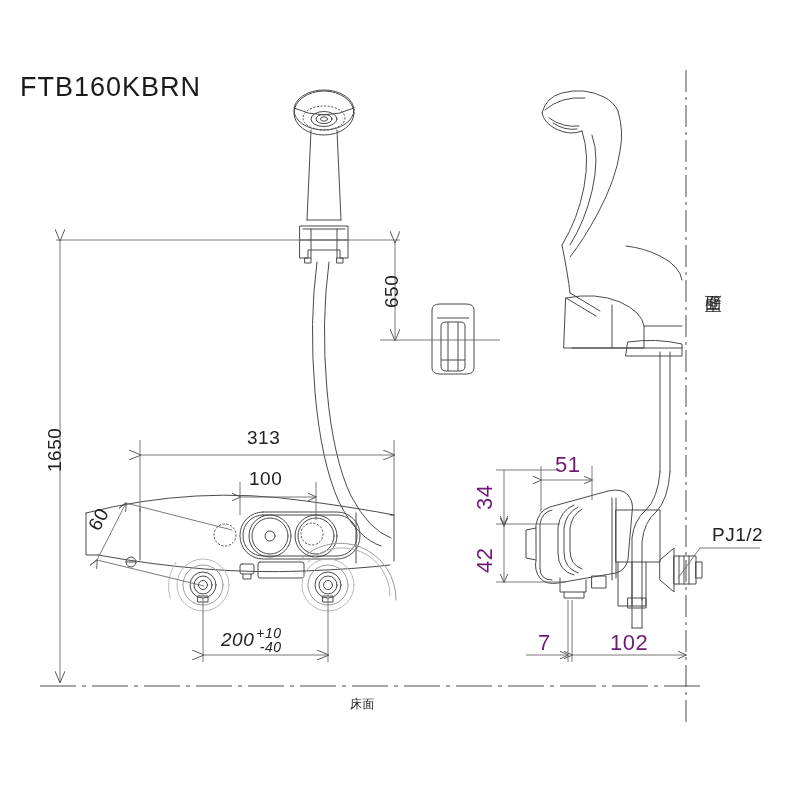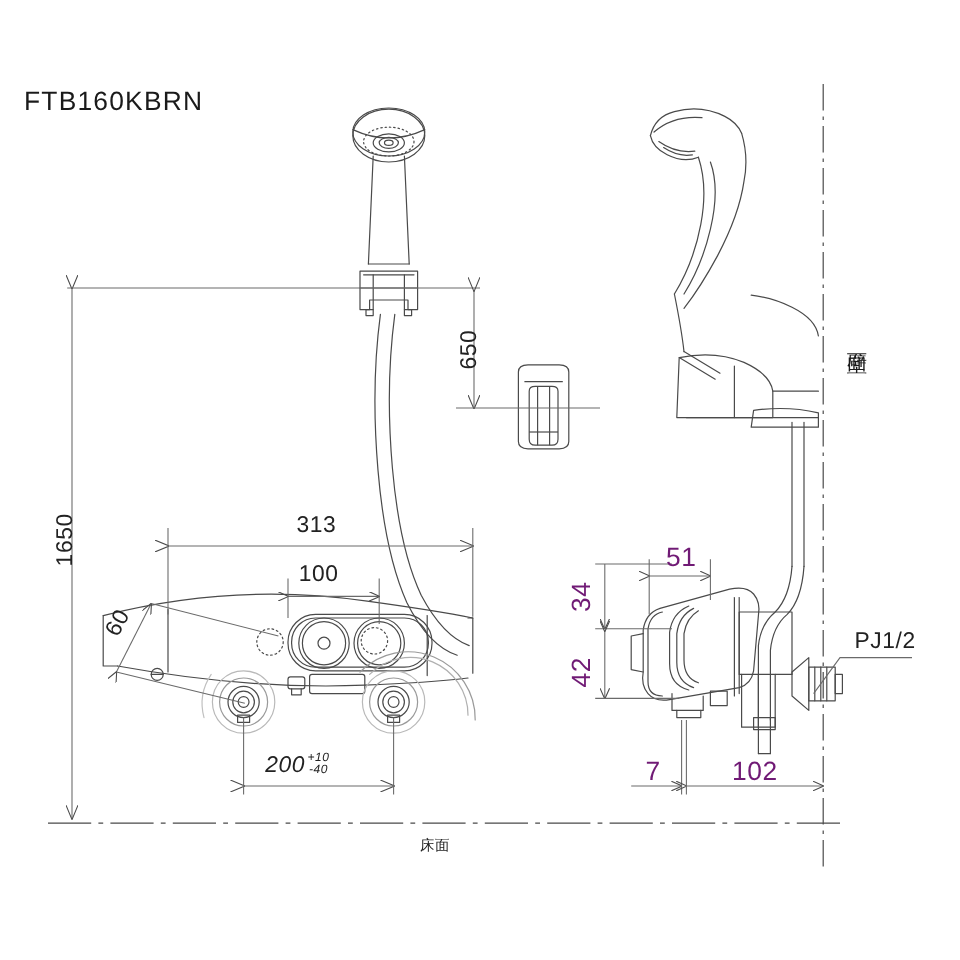--- a/index.html
+++ b/index.html
@@ -1,28 +1,28 @@
 <!DOCTYPE html>
 <html><head>
 <meta charset="utf-8">
 <style>
   html,body{margin:0;padding:0;background:#ffffff;}
   body{width:800px;height:800px;position:relative;overflow:hidden;
        font-family:"Liberation Sans","DejaVu Sans",sans-serif;color:#1a1a1a;}
   #canvas{position:absolute;left:0;top:0;width:800px;height:800px;}
   .lbl{position:absolute;white-space:nowrap;font-family:"Liberation Sans","DejaVu Sans",sans-serif;
        color:#1a1a1a;letter-spacing:0.5px;}
-  #title{left:20px;top:72px;font-size:22px;letter-spacing:1px;}
+  #title{left:20px;top:72px;font-size:27px;letter-spacing:1px;}
   .dim{font-size:19px;color:#222;}
   .dimsm{font-size:22px;color:#701a75;}
   .jp{font-size:12px;color:#222;font-family:"DejaVu Sans",sans-serif;}
   .rot90{transform:rotate(-90deg);transform-origin:left top;}
   .rot60{transform:rotate(-62deg);transform-origin:left top;}
-  .tol{display:inline-block;vertical-align:middle;font-size:10px;line-height:1.0;
-       margin-left:2px;text-align:center;position:relative;top:-1px;}
+  .tol{display:inline-block;vertical-align:middle;font-size:14px;line-height:1.0;
+       margin-left:2px;text-align:right;position:relative;top:-1px;}
   .tol span{display:block;}
   .jpv{font-size:17px;line-height:1.02;text-align:center;font-family:"DejaVu Sans",sans-serif;}
 </style>
 </head>
 <body>
 
 <svg id="canvas" viewBox="0 0 800 800" xmlns="http://www.w3.org/2000/svg">
   <defs>
     <marker id="ah" markerWidth="12" markerHeight="10" refX="11" refY="5" orient="auto" markerUnits="userSpaceOnUse">
       <path d="M0,0 L12,5 L0,10" fill="none" stroke="#4a4a4a" stroke-width="0.9"></path>

